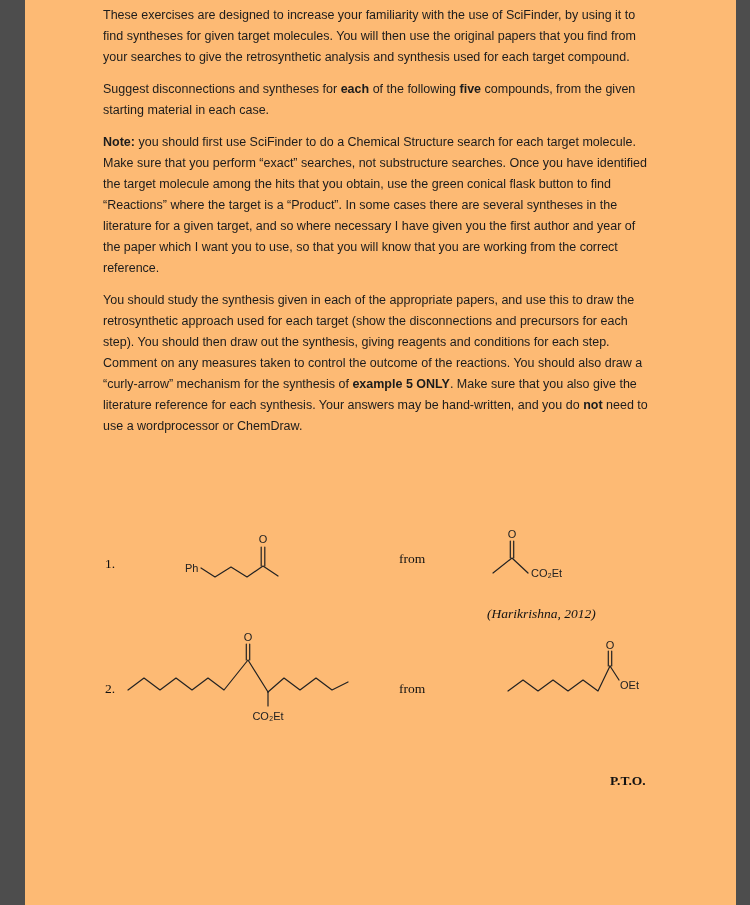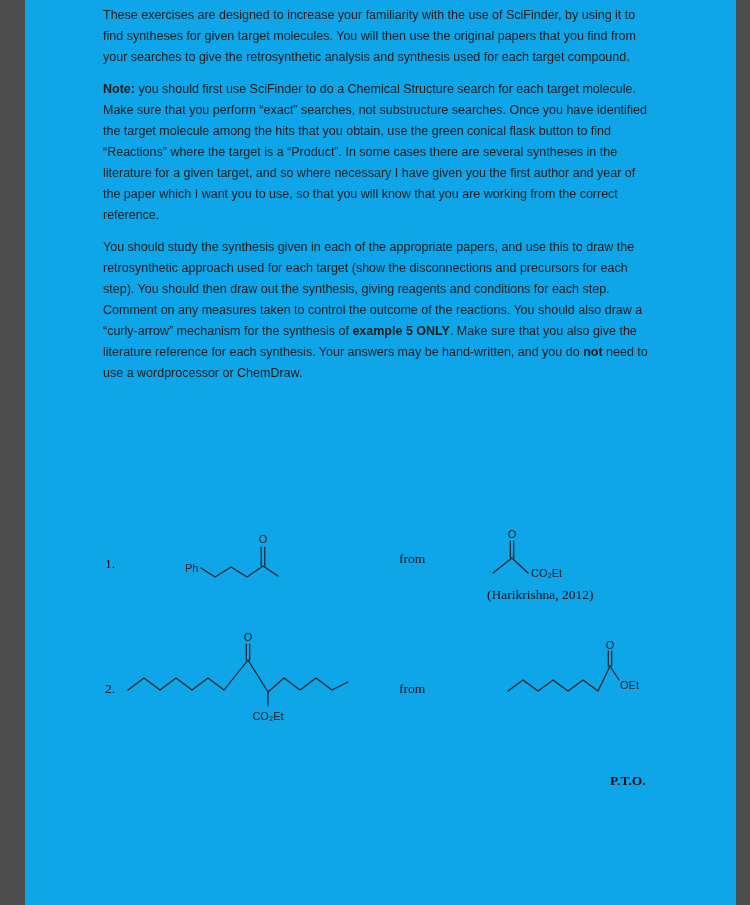--- a/index.html
+++ b/index.html
@@ -6,21 +6,21 @@
   body{
     width:750px;height:905px;
     background:#4d4d4d;
     position:relative;
     font-family:"Liberation Sans",sans-serif;
     overflow:hidden;
   }
   .page{
     position:absolute;left:25px;top:0;
     width:711px;height:905px;
-    background:#0ea5e9;
+    background:#fdba74;
   }
   .text-block{
     position:absolute;left:78px;top:5px;width:548px;
     font-size:12.5px;line-height:21px;color:#1c1c1c;
   }
   .text-block p{margin:0 0 11px 0;}
   .b{font-weight:bold;}
   .serif{
     position:absolute;
     font-family:"Liberation Serif",serif;
@@ -37,20 +37,21 @@
     stroke:#222;stroke-width:1.2;fill:none;stroke-linecap:round;stroke-linejoin:round;
   }
 </style>
 </head>
 <body>
 
 <div class="page">
 
   <div class="text-block">
     <p><span>These exercises are designed to increase your familiarity with the use of SciFinder, by using it to find syntheses for given target molecules. You will then use the original papers that you find from your searches to give the retrosynthetic analysis and synthesis used for each target compound.</span></p>
+    <p><span>Suggest disconnections and syntheses for </span><span class="b">each</span><span> of the following </span><span class="b">five</span><span> compounds, from the given starting material in each case.</span></p>
     <p><span> </span><span class="b">Note:</span><span> you should first use SciFinder to do a Chemical Structure search for each target molecule. Make sure that you perform “exact” searches, not substructure searches. Once you have identified the target molecule among the hits that you obtain, use the green conical flask button to find “Reactions” where the target is a “Product”. In some cases there are several syntheses in the literature for a given target, and so where necessary I have given you the first author and year of the paper which I want you to use, so that you will know that you are working from the correct reference.</span></p>
     <p><span>You should study the synthesis given in each of the appropriate papers, and use this to draw the retrosynthetic approach used for each target (show the disconnections and precursors for each step). You should then draw out the synthesis, giving reagents and conditions for each step. Comment on any measures taken to control the outcome of the reactions. You should also draw a “curly-arrow” mechanism for the synthesis of </span><span class="b">example 5 ONLY</span><span>. Make sure that you also give the literature reference for each synthesis. Your answers may be hand-written, and you do </span><span class="b">not</span><span> need to use a wordprocessor or ChemDraw.</span></p>
   </div>
 
   <div class="serif" style="left:80px;top:556px;">1.</div>
 
   <svg class="chem" style="left:158px;top:530px;" width="150" height="62" viewBox="0 0 150 62">
     <text x="2" y="42">Ph</text>
     <path d="M18,38 L32,47 L48,37 L64,47 L80,36 L95,46"></path>
     <line x1="78.2" y1="36" x2="78.2" y2="17"></line>
@@ -61,21 +62,21 @@
   <div class="serif" style="left:374px;top:551px;">from</div>
 
   <svg class="chem" style="left:445px;top:528px;" width="140" height="62" viewBox="0 0 140 62">
     <path d="M23,45 L42,30 L58,45"></path>
     <line x1="40.3" y1="30" x2="40.3" y2="13"></line>
     <line x1="43.7" y1="30" x2="43.7" y2="13"></line>
     <text x="42" y="10" text-anchor="middle">O</text>
     <text x="61" y="49">CO₂Et</text>
   </svg>
 
-  <div class="serif" style="left:462px;top:587px;">(Harikrishna, 2012)</div>
+  <div class="serif" style="left:462px;top:606px;font-style:italic;">(Harikrishna, 2012)</div>
 
   <div class="serif" style="left:80px;top:681px;">2.</div>
 
   <svg class="chem" style="left:95px;top:630px;" width="250" height="100" viewBox="0 0 250 100">
     <path d="M8,60 L24,48 L40,60 L56,48 L72,60 L88,48 L104,60 L128,30 L148,62"></path>
     <line x1="126.3" y1="30" x2="126.3" y2="14"></line>
     <line x1="129.7" y1="30" x2="129.7" y2="14"></line>
     <text x="128" y="11" text-anchor="middle">O</text>
     <line x1="148" y1="62" x2="148" y2="76"></line>
     <text x="148" y="90" text-anchor="middle">CO₂Et</text>

